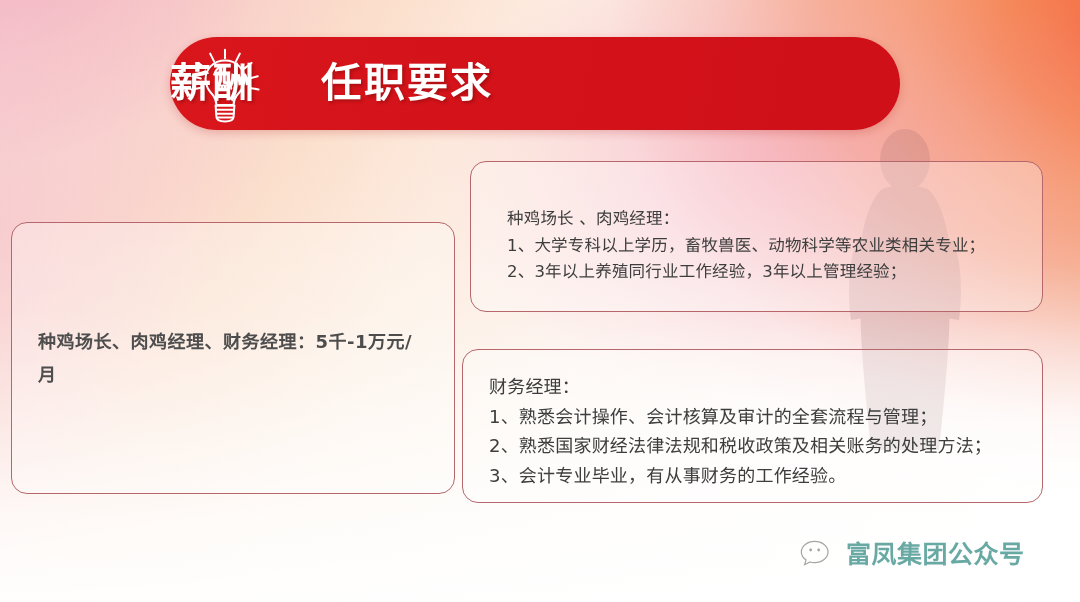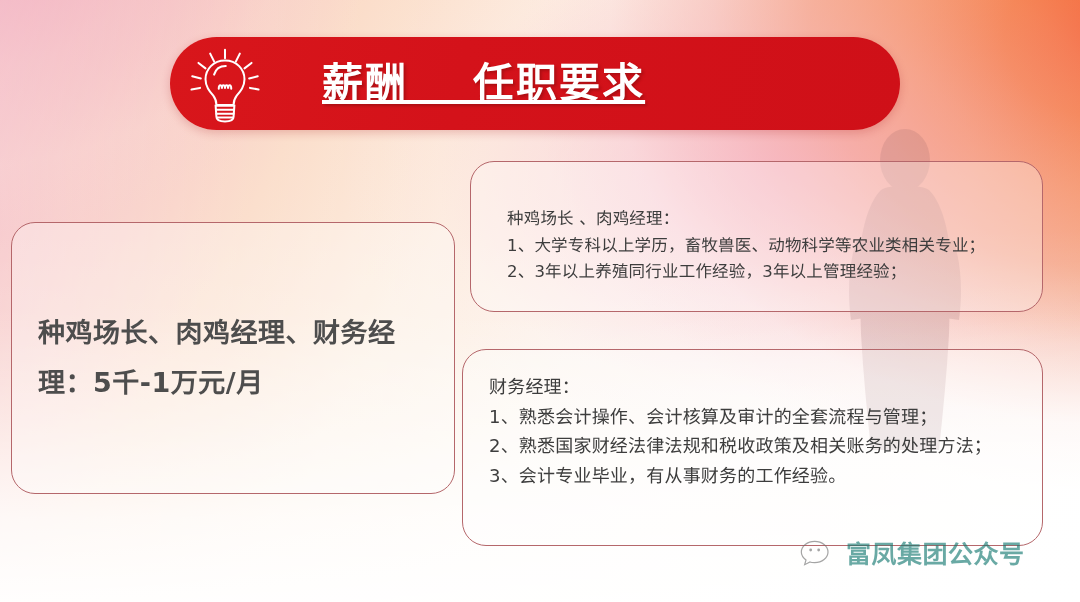--- a/index.html
+++ b/index.html
@@ -110,71 +110,69 @@
   .bulb-icon {
     position: absolute;
     left: 16px;
     top: 8px;
     width: 78px;
     height: 78px;
   }
   .bulb-icon svg { display: block; width: 100%; height: 100%; }
 
   .header-title {
-    margin-left: 152px;
     color: #ffffff;
     font-size: 41px;
     font-weight: 700;
     letter-spacing: 2px;
     white-space: pre;
     text-shadow: 2px 2px 3px rgba(120,10,12,0.45);
     line-height: 1;
     font-family: "DejaVu Sans", "Liberation Sans", sans-serif;
-    text-decoration: underline;
   }
 
   
   .card {
     position: absolute;
     border: 1.6px solid #b5676b;
-    border-radius: 24px;
+    border-radius: 16px;
     background: rgba(255,255,255,0.30);
     box-sizing: border-box;
   }
 
   .card-salary {
     left: 11px;
     top: 222px;
     width: 444px;
     height: 272px;
     display: flex;
     align-items: center;
     padding: 0 26px;
   }
   .salary-text {
     color: #4d4d4d;
-    font-size: 27px;
+    font-size: 18px;
     font-weight: 700;
     line-height: 1.85;
     letter-spacing: 0.5px;
     font-family: "DejaVu Sans", "Liberation Sans", sans-serif;
   }
 
   .card-req-top {
     left: 470px;
     top: 161px;
     width: 573px;
     height: 151px;
     padding: 44px 26px 0 36px;
   }
   .card-req-bottom {
     left: 462px;
     top: 349px;
     width: 581px;
-    height: 197px;
+    height: 154px;
     padding: 22px 24px 0 26px;
   }
 
   .req-block {
     color: #3d3d3d;
     font-size: 16.5px;
     line-height: 1.62;
     letter-spacing: 0.2px;
     font-family: "DejaVu Sans", "Liberation Sans", sans-serif;
     white-space: pre-wrap;

